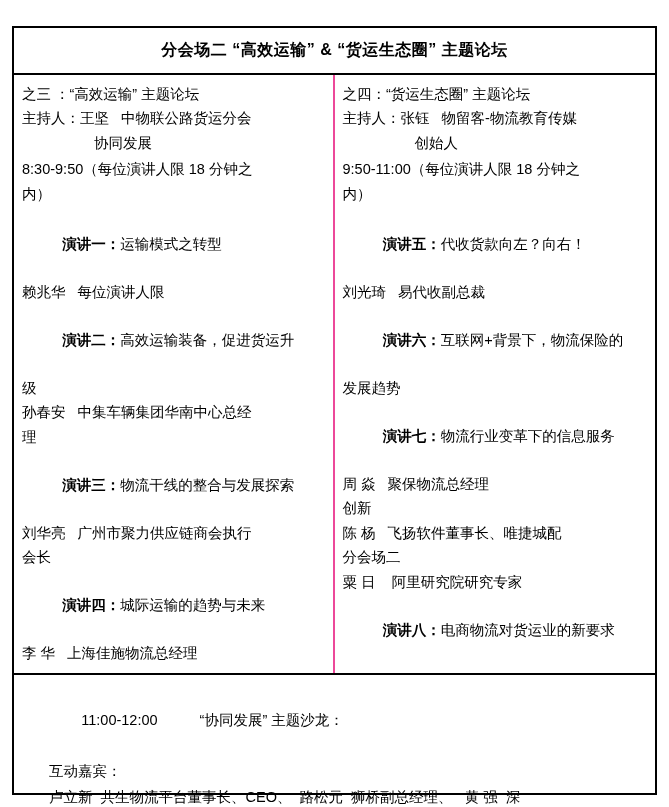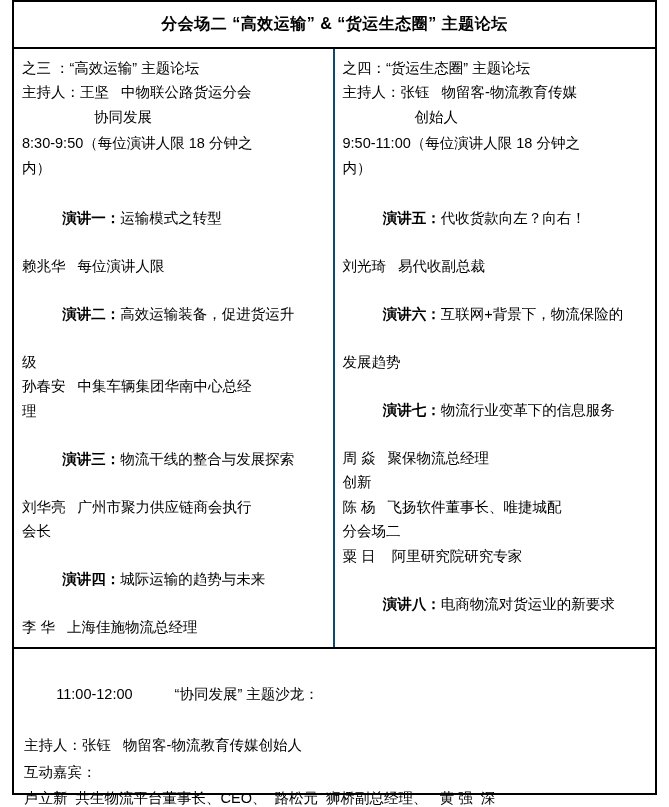--- a/index.html
+++ b/index.html
@@ -11,21 +11,21 @@
     width: 669px;
     height: 807px;
     font-family: "Liberation Sans", "DejaVu Sans", sans-serif;
     color: #000000;
     overflow: hidden;
   }
   .page {
     width: 669px;
     height: 807px;
     box-sizing: border-box;
-    padding: 0 12px 12px 12px;
+    padding: 26px 12px 12px 12px;
   }
   .frame {
     border: 2px solid #000;
     width: 100%;
     height: 100%;
     box-sizing: border-box;
     display: flex;
     flex-direction: column;
   }
   
@@ -43,21 +43,21 @@
     border-bottom: 2px solid #000;
   }
   .col {
     flex: 1 1 50%;
     box-sizing: border-box;
     padding: 8px 8px 6px 8px;
     font-size: 14.5px;
     line-height: 1.62;
   }
   .col.left {
-    border-right: 2px solid #0c4a6e;
+    border-right: 2px solid #ec4899;
   }
   .line {
     margin: 0 0 1px 0;
     white-space: pre-wrap;
   }
   .bold {
     font-weight: bold;
   }
   .sub-indent {
     padding-left: 72px;
@@ -67,20 +67,21 @@
   }
   
   .salon {
     border-bottom: 2px solid #000;
     padding: 8px 8px 8px 10px;
     font-size: 14.5px;
     line-height: 1.72;
   }
   .salon .line {
     margin-bottom: 2px;
+    margin-left: 25px;
   }
   .salon-title-spacer {
     display: inline-block;
     width: 42px;
   }
   .guests {
     font-size: 14.5px;
     line-height: 1.62;
   }
 </style>
@@ -155,20 +156,19 @@
           <span class="bold">演讲八：</span><span>电商物流对货运业的新要求</span>
         </div>
       </div>
 
     </div>
 
     <div class="salon">
       <div class="line">
         <span>11:00-12:00</span><span class="salon-title-spacer"></span><span>“协同发展” 主题沙龙：</span>
       </div>
-      <div class="line">主持人：张钰   物留客-物流教育传媒创始人</div>
       <div class="line">互动嘉宾：</div>
       <div class="line guests">卢立新  共生物流平台董事长、CEO、  路松元  狮桥副总经理、   黄 强  深</div>
 
     </div>
 
   </div>
 </div>
 
 </body></html>

